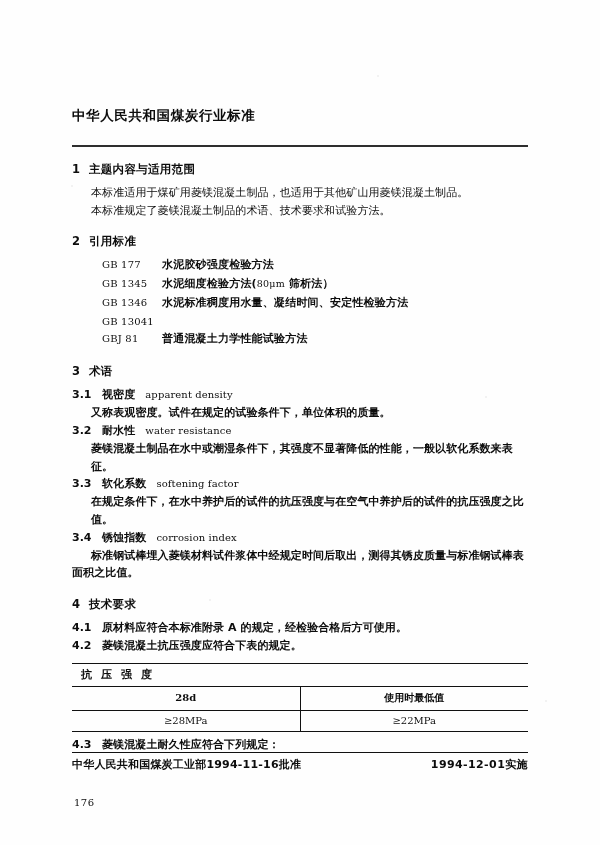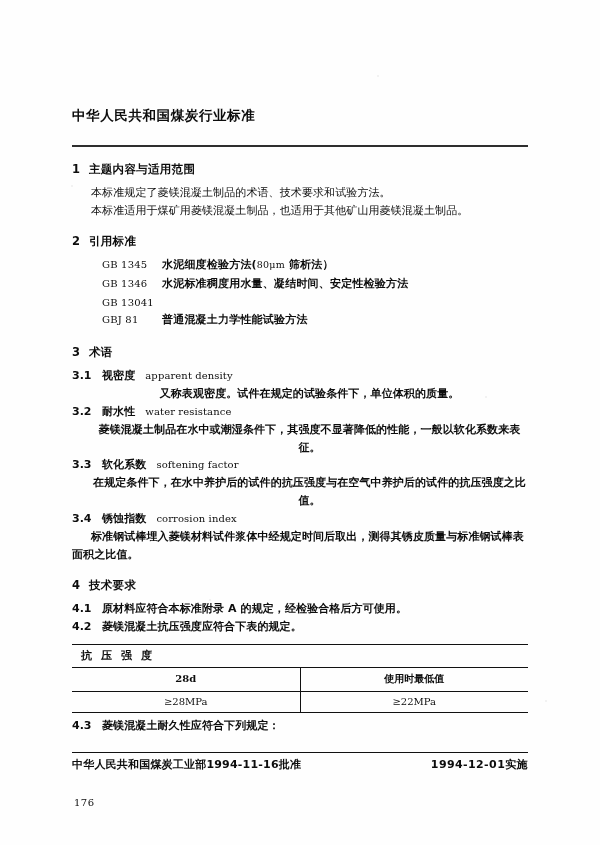--- a/index.html
+++ b/index.html
@@ -119,21 +119,20 @@
     font-weight: normal;
     font-size: 10px;
   }
   .sub-para {
     font-size: 11px;
     line-height: 1.62;
     margin: 0;
     padding-left: 19px;
     font-weight: bold;
     letter-spacing: .1px;
-    text-align: center;
   }
 
   
   .ref-list { margin: 2px 0 0 0; }
   .ref-item {
     font-size: 11px;
     line-height: 1.72;
     padding-left: 30px;
     display: flex;
     align-items: baseline;
@@ -222,29 +221,33 @@
   <div class="content">
 
     <div class="org-line">中华人民共和国煤炭行业标准</div>
 
 
     <div class="header-rule"></div>
 
     <div class="sec-head">
       <span class="num">1</span><span>主题内容与适用范围</span>
     </div>
+    <p class="para">本标准适用于煤矿用菱镁混凝土制品，也适用于其他矿山用菱镁混凝土制品。</p>
     <p class="para">本标准规定了菱镁混凝土制品的术语、技术要求和试验方法。</p>
-    <p class="para">本标准适用于煤矿用菱镁混凝土制品，也适用于其他矿山用菱镁混凝土制品。</p>
 
     <div class="sec-head">
       <span class="num">2</span><span>引用标准</span>
     </div>
     <div class="ref-list">
 
 
+      <div class="ref-item">
+        <span class="ref-code">GB 177</span>
+        <span class="ref-title"><span>水泥胶砂强度检验方法</span><span class="unit"></span><span></span></span>
+      </div>
 
       <div class="ref-item">
         <span class="ref-code">GB 1345</span>
         <span class="ref-title"><span>水泥细度检验方法(</span><span class="unit">80μm</span><span> 筛析法）</span></span>
       </div>
 
       <div class="ref-item">
         <span class="ref-code">GB 1346</span>
         <span class="ref-title"><span>水泥标准稠度用水量、凝结时间、安定性检验方法</span><span class="unit"></span><span></span></span>
       </div>

